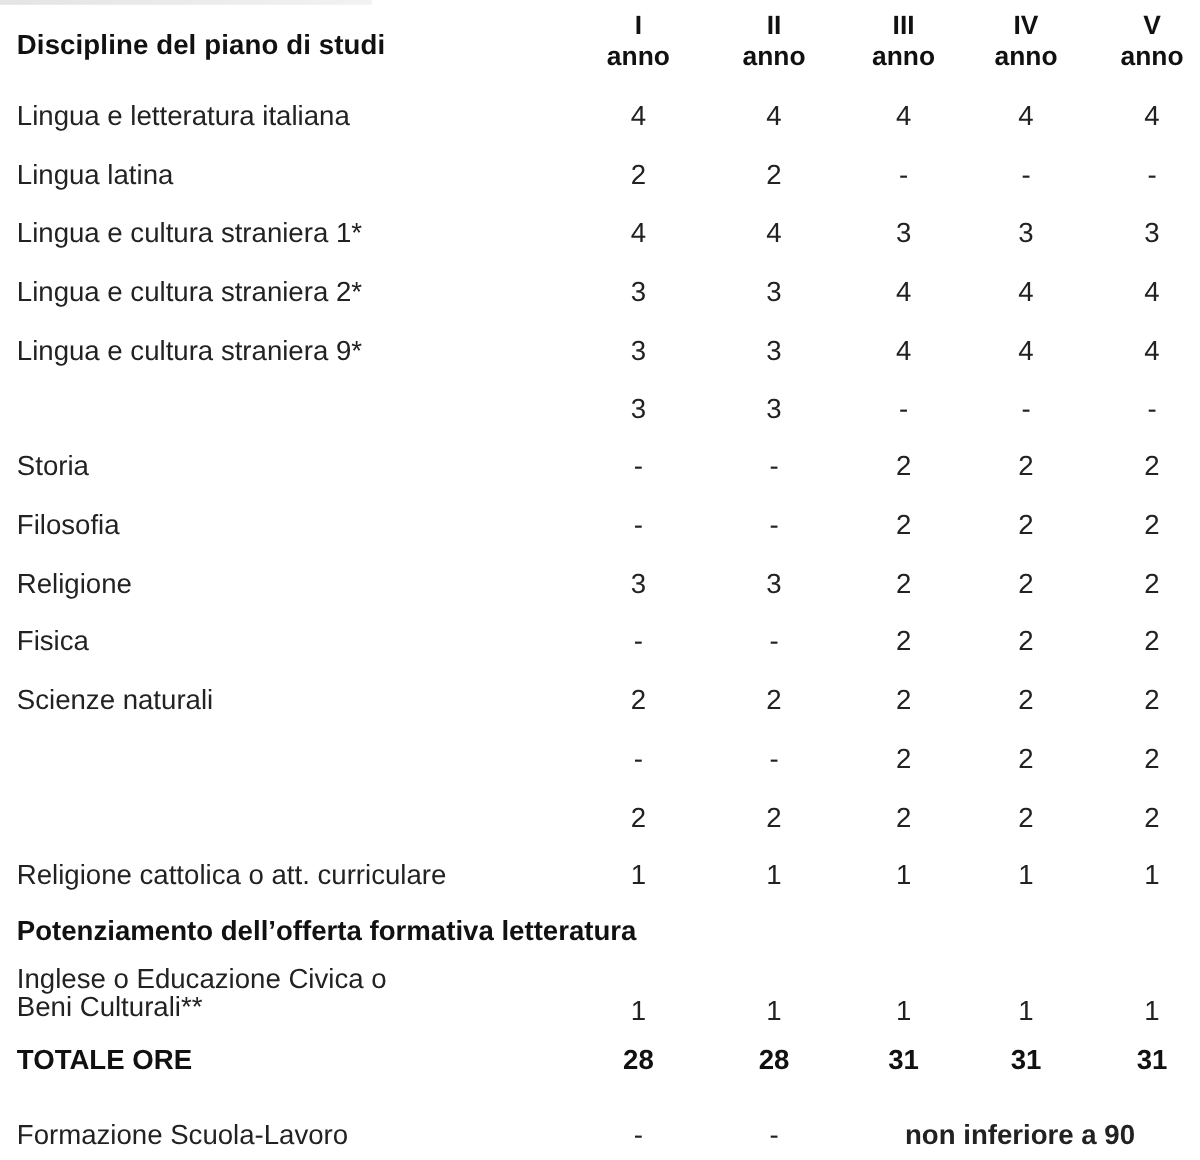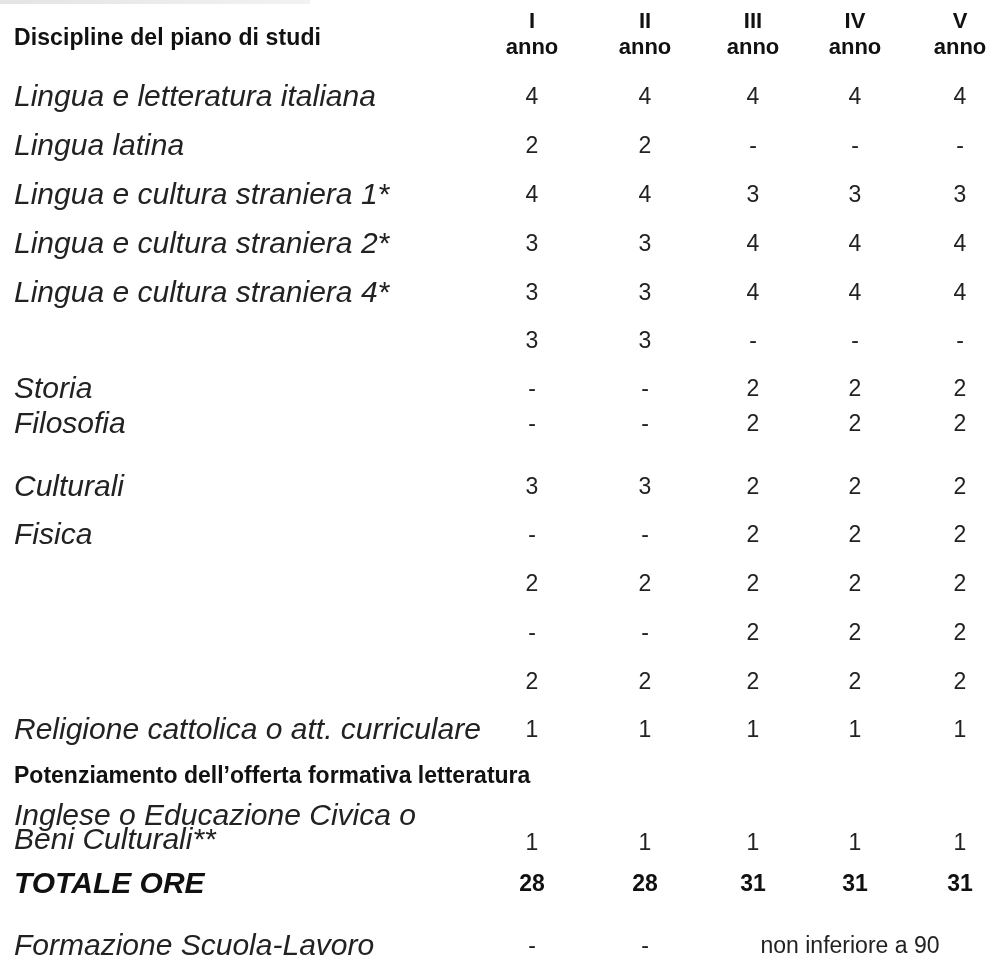--- a/index.html
+++ b/index.html
@@ -17,35 +17,35 @@
       font-size: 23px; font-weight: bold; color: #111;
       letter-spacing: 0.1px;
     }
     .col-hdr {
       position: absolute; top: 8px; width: 90px; margin-left: -45px;
       text-align: center; font-weight: bold; font-size: 22px; line-height: 26px; color: #111;
     }
     .row { position: absolute; left: 0; width: 1000px; height: 30px; }
     .row .label {
       position: absolute; left: 14px; top: 0;
-      font-size: 30px; line-height: 30px; color: #222; white-space: nowrap; font-style: italic;
+      font-size: 23px; line-height: 30px; color: #222; white-space: nowrap;
     }
     .row .cell {
       position: absolute; top: 0; width: 60px; margin-left: -30px;
       text-align: center; font-size: 23px; line-height: 30px; color: #222;
     }
     .section-title {
       position: absolute; left: 14px; top: 762px;
       font-size: 23px; font-weight: bold; color: #111; white-space: nowrap;
     }
     .multi .label { line-height: 24px; top: -24px; white-space: pre-line; }
     .total .label, .total .cell { font-weight: bold; color: #111; }
     .wide-cell {
       position: absolute; top: 0; left: 700px; width: 300px;
-      text-align: center; font-size: 23px; line-height: 30px; color: #222;
+      text-align: center; font-size: 23px; line-height: 30px; color: #222; font-weight: bold;
     }
   </style>
 </head>
 <body>
 
 <div class="topfade"></div>
 
 <div class="hdr-title">Discipline del piano di studi</div>
 
 <div class="col-hdr" style="left:532px">
@@ -95,21 +95,21 @@
 </div>
 <div class="row" style="top:228px">
   <span class="label">Lingua e cultura straniera 2*</span>
   <span class="cell" style="left:532px">3</span>
   <span class="cell" style="left:645px">3</span>
   <span class="cell" style="left:753px">4</span>
   <span class="cell" style="left:855px">4</span>
   <span class="cell" style="left:960px">4</span>
 </div>
 <div class="row" style="top:277px">
-  <span class="label">Lingua e cultura straniera 4*</span>
+  <span class="label">Lingua e cultura straniera 9*</span>
   <span class="cell" style="left:532px">3</span>
   <span class="cell" style="left:645px">3</span>
   <span class="cell" style="left:753px">4</span>
   <span class="cell" style="left:855px">4</span>
   <span class="cell" style="left:960px">4</span>
 </div>
 <div class="row" style="top:325px">
   <span class="cell" style="left:532px">3</span>
   <span class="cell" style="left:645px">3</span>
   <span class="cell" style="left:753px">-</span>
@@ -117,45 +117,46 @@
   <span class="cell" style="left:960px">-</span>
 </div>
 <div class="row" style="top:373px">
   <span class="label">Storia</span>
   <span class="cell" style="left:532px">-</span>
   <span class="cell" style="left:645px">-</span>
   <span class="cell" style="left:753px">2</span>
   <span class="cell" style="left:855px">2</span>
   <span class="cell" style="left:960px">2</span>
 </div>
-<div class="row" style="top:408px">
+<div class="row" style="top:422px">
   <span class="label">Filosofia</span>
   <span class="cell" style="left:532px">-</span>
   <span class="cell" style="left:645px">-</span>
   <span class="cell" style="left:753px">2</span>
   <span class="cell" style="left:855px">2</span>
   <span class="cell" style="left:960px">2</span>
 </div>
 <div class="row" style="top:471px">
-  <span class="label">Culturali</span>
+  <span class="label">Religione</span>
   <span class="cell" style="left:532px">3</span>
   <span class="cell" style="left:645px">3</span>
   <span class="cell" style="left:753px">2</span>
   <span class="cell" style="left:855px">2</span>
   <span class="cell" style="left:960px">2</span>
 </div>
 <div class="row" style="top:519px">
   <span class="label">Fisica</span>
   <span class="cell" style="left:532px">-</span>
   <span class="cell" style="left:645px">-</span>
   <span class="cell" style="left:753px">2</span>
   <span class="cell" style="left:855px">2</span>
   <span class="cell" style="left:960px">2</span>
 </div>
 <div class="row" style="top:568px">
+  <span class="label">Scienze naturali</span>
   <span class="cell" style="left:532px">2</span>
   <span class="cell" style="left:645px">2</span>
   <span class="cell" style="left:753px">2</span>
   <span class="cell" style="left:855px">2</span>
   <span class="cell" style="left:960px">2</span>
 </div>
 <div class="row" style="top:617px">
   <span class="cell" style="left:532px">-</span>
   <span class="cell" style="left:645px">-</span>
   <span class="cell" style="left:753px">2</span>

